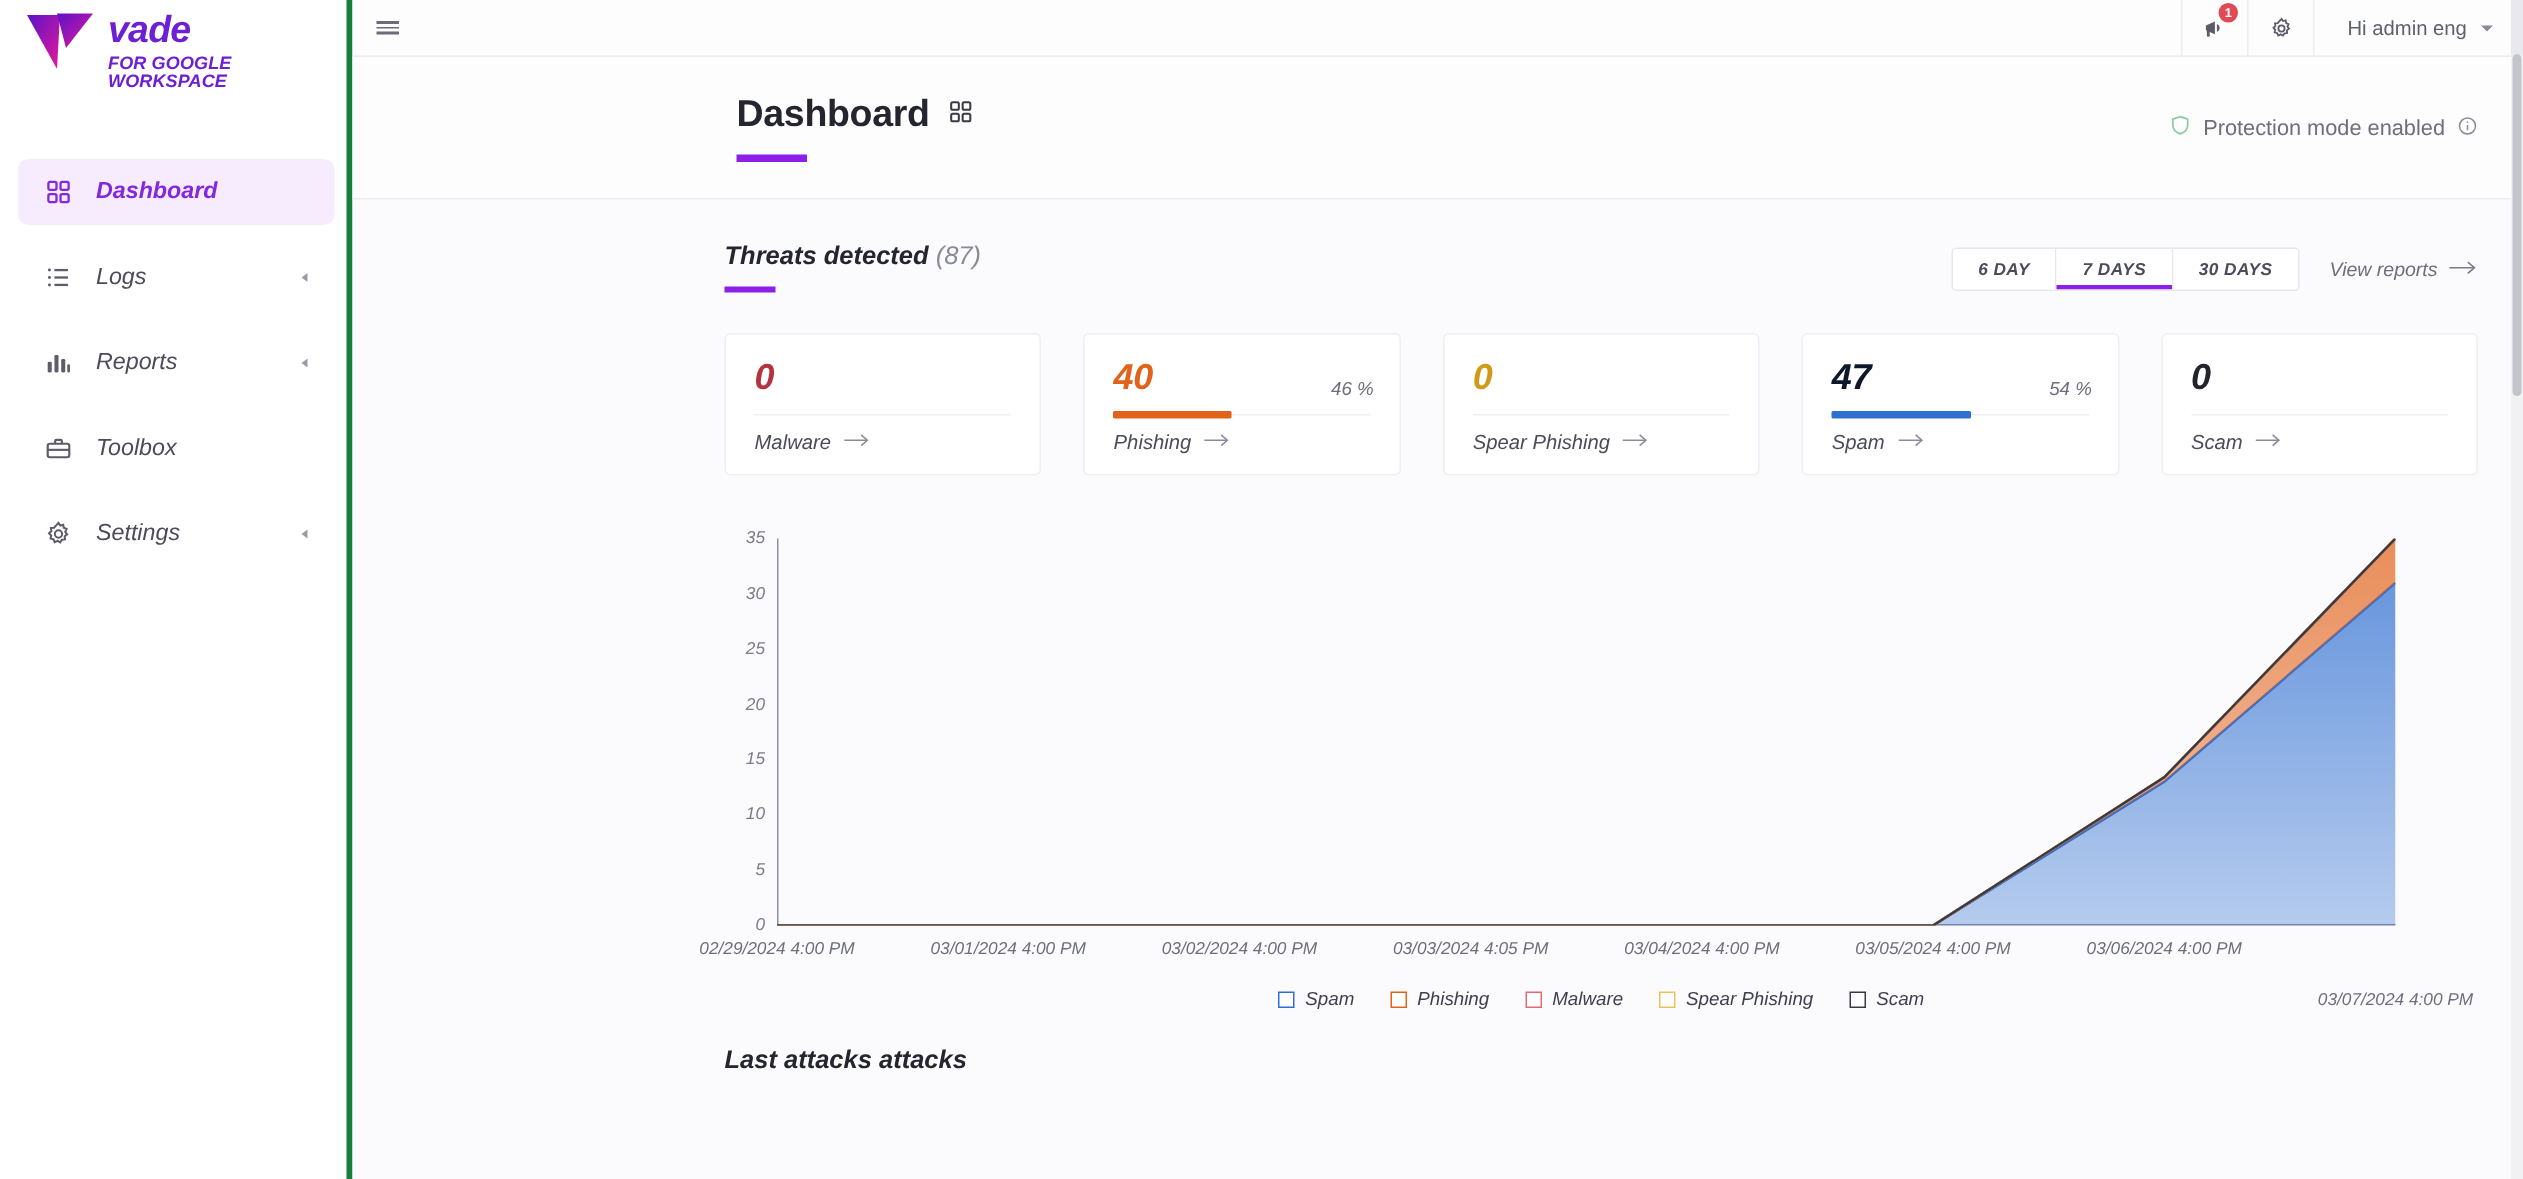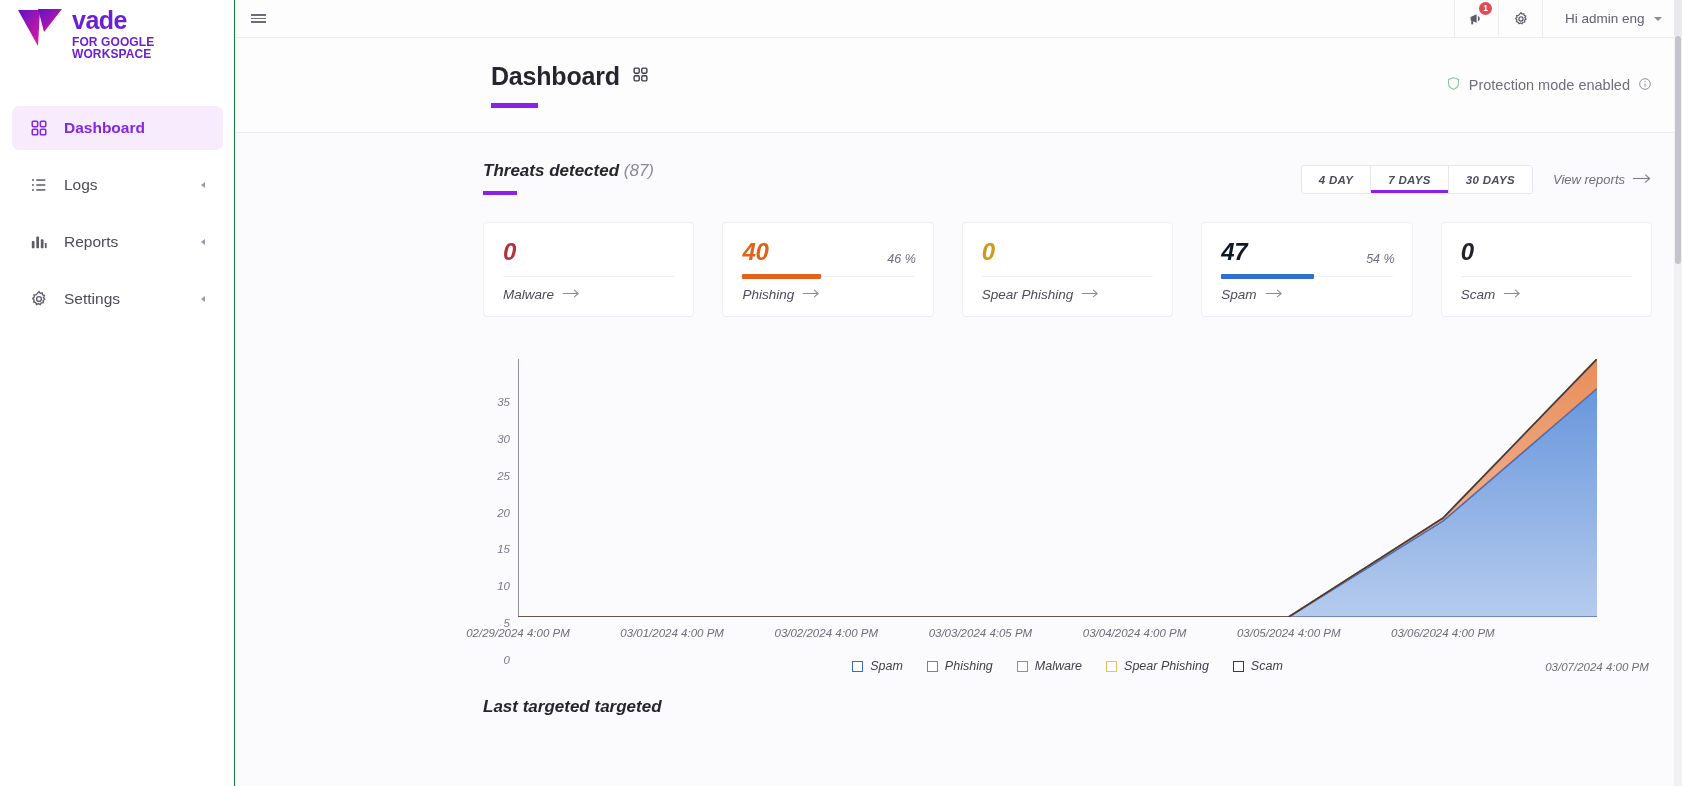--- a/index.html
+++ b/index.html
@@ -7,21 +7,21 @@
   body {
     width:1682px; height:786px;
     font-family:"Liberation Sans", sans-serif;
     background:#ffffff;
     overflow:hidden;
     position:relative;
   }
   
   #sidebar {
     position:absolute; left:0; top:0; width:235px; height:786px;
-    background:#ffffff; border-right:1px solid #15803d;
+    background:#ffffff; border-right:4px solid #15803d;font-style:italic;
   }
   #logo { position:absolute; left:14px; top:4px; display:flex; align-items:flex-start; }
   #logo .mark { width:52px; height:46px; flex:none; }
   #logo .wordmark { margin-left:6px; padding-top:4px; }
   #logo .vade {
     font-size:25px; font-weight:bold; color:#6d1fd4; letter-spacing:-0.5px;
     line-height:1; display:block;
   }
   #logo .sub {
     font-size:12px; font-weight:bold; color:#6d1fd4;
@@ -108,21 +108,21 @@
     padding:17px 19px 14px 19px; position:relative; min-height:93px;
   }
   .card .pct { position:absolute; right:17px; top:29px; font-size:12.5px; color:#6e6e7c; }
   .card .val { font-size:24px; font-weight:bold; line-height:1; letter-spacing:-0.3px; }
   .card .track { height:1px; background:#eeeef4; margin-top:12px; position:relative; }
   .card .fill { position:absolute; left:0; top:-2px; height:4.5px; border-radius:1px; }
   .card .lblrow { display:flex; align-items:center; gap:8px; margin-top:10px; font-size:13.5px; color:#4b4b5a; }
   
   #chart-area { margin-top:42px; position:relative; height:330px; }
   #plot { position:absolute; left:35px; top:0; right:55px; height:258px; }
-  .ylab { position:absolute; right:calc(100% + 8px); font-size:11.5px; color:#7b7b89; transform:translateY(-50%); white-space:nowrap;margin-top:43px; }
+  .ylab { position:absolute; right:calc(100% + 8px); font-size:11.5px; color:#7b7b89; transform:translateY(-50%); white-space:nowrap; }
   #yaxis { position:absolute; left:0; top:0; bottom:0; width:1.3px; background:#8f8fa5; }
   #xaxis { position:absolute; left:0; right:0; bottom:0; height:1.3px; background:#8f8fa5; }
   #xlabels { position:absolute; left:35px; right:55px; top:268px; height:20px; }
   .xlab { position:absolute; font-size:11.5px; color:#6e6e7c; transform:translateX(-50%); white-space:nowrap; }
   #legend {
     position:absolute; left:0; right:0; top:300px;
     display:flex; justify-content:center; align-items:center; gap:24px;
   }
   .leg { display:flex; align-items:center; gap:7px; font-size:12.5px; color:#3f3f4d; cursor:pointer; }
   .leg .box { width:11px; height:11px; border:1.4px solid #999; background:#fff; }
@@ -190,20 +190,30 @@
           <rect x="2" y="9" width="3" height="8" rx="1"></rect>
             <rect x="7" y="4" width="3" height="13" rx="1"></rect>
           <rect x="12" y="7" width="3" height="10" rx="1"></rect>
             <rect x="16.5" y="11" width="2" height="6" rx="0.8"></rect>
         </svg>
       </span>
       <span class="lbl">Reports</span>
       <span class="caret"></span>
     </div>
 
+    <div class="nav-item">
+      <span class="ico">
+        <svg viewBox="0 0 20 20" width="18" height="18" fill="none" stroke="#5c5c6b" stroke-width="1.6">
+          <rect x="2" y="6.5" width="16" height="10" rx="1.6"></rect>
+          <path d="M7.5 6.5 V4.6 a1 1 0 0 1 1-1 h3 a1 1 0 0 1 1 1 V6.5"></path>
+          <line x1="2" y1="11" x2="18" y2="11"></line>
+        </svg>
+      </span>
+      <span class="lbl">Toolbox</span>
+    </div>
 
     <div class="nav-item">
       <span class="ico">
         <svg viewBox="0 0 20 20" width="18" height="18" fill="none" stroke="#5c5c6b" stroke-width="1.5">
           <circle cx="10" cy="10" r="2.7"></circle>
           <path d="M10 1.8 l1.3 1.9 2.2-.6 .4 2.3 2.1 .9 -1 2.1 1.4 1.8 -1.8 1.5 .2 2.3 -2.3 .2 -1.2 2 -2-1.1 -2.1 1 -.9-2.1 -2.2-.7 .5-2.2 -1.6-1.7 1.7-1.6 -.3-2.3 2.3-.1z"></path>
         </svg>
       </span>
       <span class="lbl">Settings</span>
       <span class="caret"></span>
@@ -279,21 +289,21 @@
       <div>
         <div id="sec-title">
           <b>Threats detected</b><span> </span><span class="count">(87)</span>
         </div>
         <div id="sec-underline"></div>
       </div>
     </div>
 
     <div id="range-wrap">
       <div id="toggles">
-        <div class="toggle">4 DAY</div>
+        <div class="toggle">6 DAY</div>
         <div class="toggle active">7 DAYS</div>
         <div class="toggle">30 DAYS</div>
       </div>
       <div id="view-reports">
         <span>View reports</span>
         <span>
           <svg viewBox="0 0 22 12" width="20" height="11" fill="none" stroke="#7b7b89" stroke-width="1.2">
             <line x1="1" y1="6" x2="19" y2="6"></line>
               <polyline points="14.5,1.8 19.4,6 14.5,10.2"></polyline>
           </svg>
@@ -453,20 +463,20 @@
             <span class="box" style="border-color:#e8c35c"></span>
                  <span>Spear Phishing</span>
           </div>
           <div class="leg">
             <span class="box" style="border-color:#3a3a46"></span>
                  <span>Scam</span>
           </div>
         </div>
     </div>
 
-    <div id="last-targeted">Last targeted targeted</div>
+    <div id="last-targeted">Last attacks attacks</div>
   </div>
 </div>
 
 <div id="vscroll">
   <div id="scroll-top-cap"></div>
   <div id="vthumb"></div>
 </div>
 
 </body></html>

